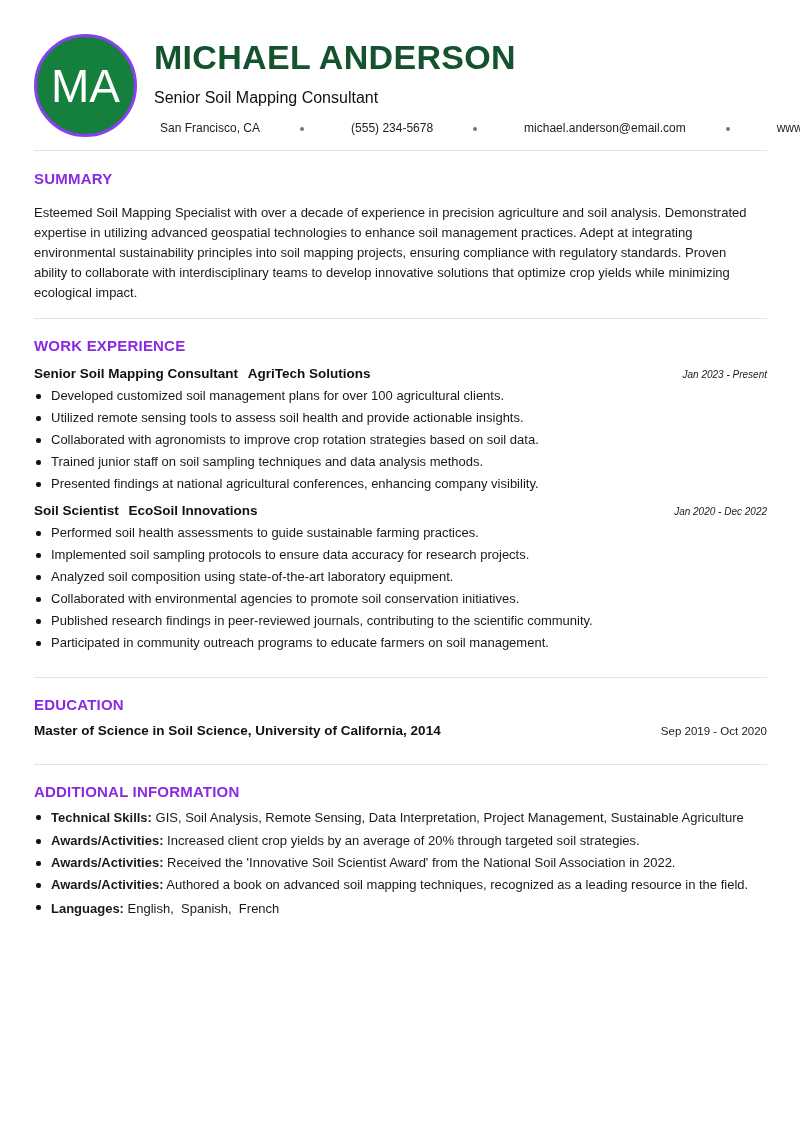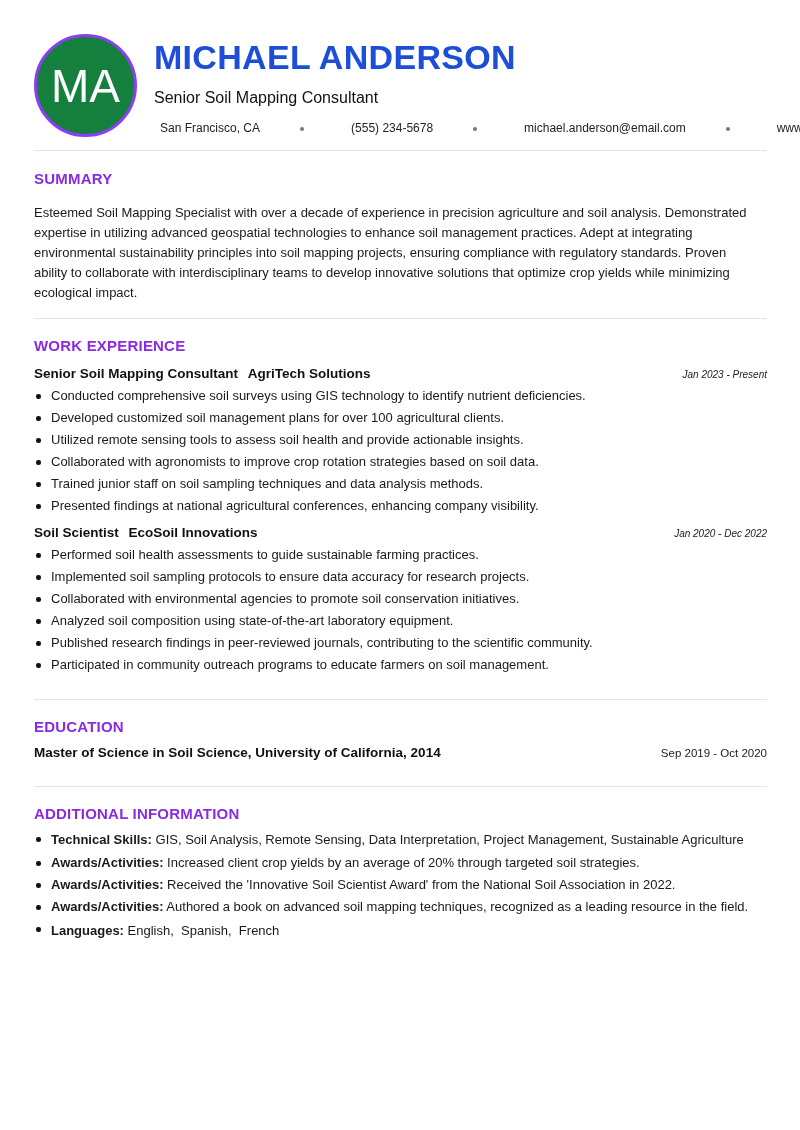--- a/index.html
+++ b/index.html
@@ -19,21 +19,21 @@
     width: 103px; height: 103px; border-radius: 50%;
     background: #15803d; border: 3px solid #8a3ff0;
     display: flex; align-items: center; justify-content: center;
   }
   .avatar span {
     color: #ffffff; font-size: 46px; font-weight: 400; letter-spacing: 0px;
     font-family: "Liberation Sans", sans-serif;
   }
   .name {
     position: absolute; left: 120px; top: 38px;
-    font-size: 34px; font-weight: 700; color: #1d4ed8; letter-spacing: 0.3px;
+    font-size: 34px; font-weight: 700; color: #14532d; letter-spacing: 0.3px;
     white-space: nowrap;
   }
   .title {
     position: absolute; left: 120px; top: 89px;
     font-size: 16px; color: #111; white-space: nowrap;
   }
   .contacts {
     position: absolute; left: 126px; top: 121px;
     font-size: 12px; color: #222; white-space: nowrap;
     display: flex; align-items: center; gap: 32px;
@@ -118,42 +118,41 @@
 
     <div style="margin-top:12px;">
       <div class="job-header">
         <div>
           <span>Senior Soil Mapping Consultant</span>
           <span class="company">AgriTech Solutions</span>
         </div>
         <span class="date">Jan 2023 - Present</span>
       </div>
       <ul class="bullets" style="margin-top:4px;">
-        <li>Conducted comprehensive soil surveys using GIS technology to identify nutrient deficiencies.</li>
         <li>Developed customized soil management plans for over 100 agricultural clients.</li>
         <li>Utilized remote sensing tools to assess soil health and provide actionable insights.</li>
         <li>Collaborated with agronomists to improve crop rotation strategies based on soil data.</li>
         <li>Trained junior staff on soil sampling techniques and data analysis methods.</li>
         <li>Presented findings at national agricultural conferences, enhancing company visibility.</li>
       </ul>
     </div>
 
     <div style="margin-top:8px;">
       <div class="job-header">
         <div>
           <span>Soil Scientist</span>
           <span class="company">EcoSoil Innovations</span>
         </div>
         <span class="date">Jan 2020 - Dec 2022</span>
       </div>
       <ul class="bullets" style="margin-top:4px;">
         <li>Performed soil health assessments to guide sustainable farming practices.</li>
         <li>Implemented soil sampling protocols to ensure data accuracy for research projects.</li>
+        <li>Analyzed soil composition using state-of-the-art laboratory equipment.</li>
         <li>Collaborated with environmental agencies to promote soil conservation initiatives.</li>
-        <li>Analyzed soil composition using state-of-the-art laboratory equipment.</li>
         <li>Published research findings in peer-reviewed journals, contributing to the scientific community.</li>
         <li>Participated in community outreach programs to educate farmers on soil management.</li>
       </ul>
     </div>
   </div>
 
   <div class="divider" style="margin-top:23px;"></div>
 
   <div style="padding-top:18px;">
     <div class="section-title">EDUCATION</div>

